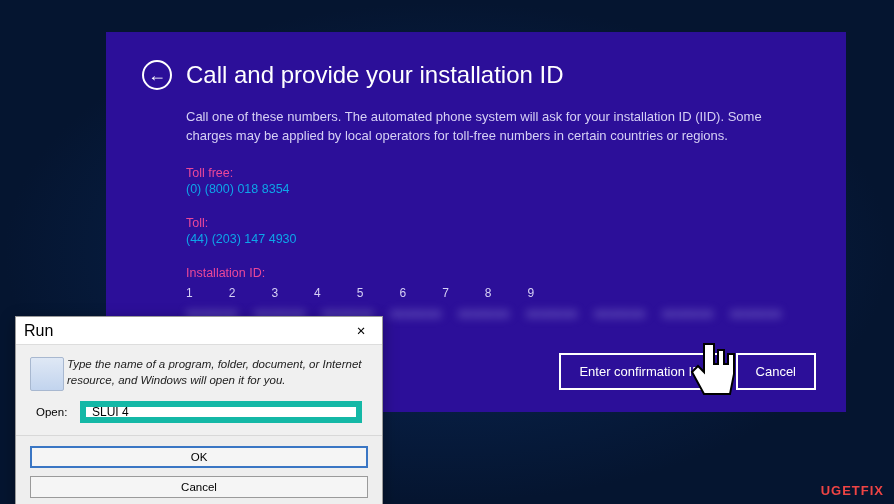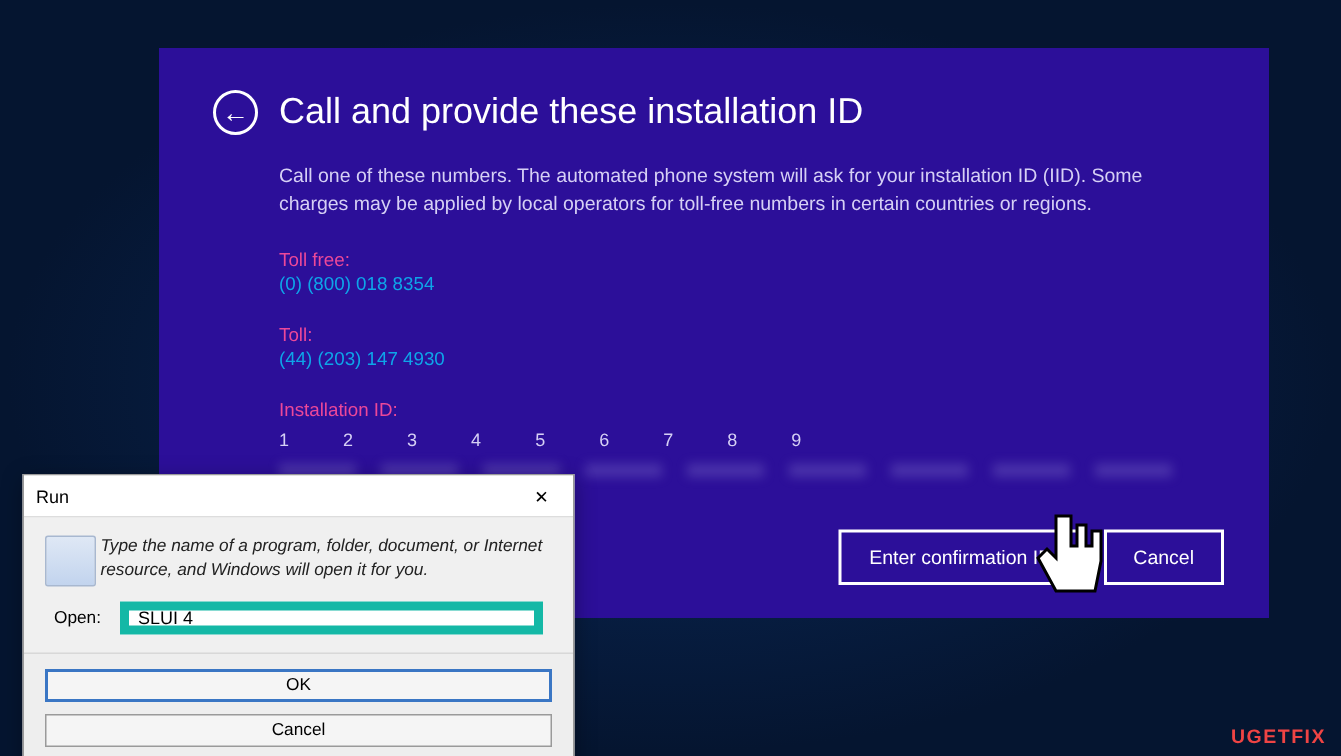--- a/index.html
+++ b/index.html
@@ -117,21 +117,21 @@
     }
     .run-titlebar {
       height: 28px;
       display: flex;
       align-items: center;
       justify-content: space-between;
       padding: 0 8px;
       background: #fff;
       border-bottom: 1px solid #ddd;
     }
-    .run-title { font-size: 12px; }
+    .run-title { font-size: 16px; }
     .run-close {
       width: 26px; height: 20px;
       display: flex; align-items: center; justify-content: center;
       cursor: pointer;
     }
     .run-body { padding: 12px 14px 8px; display: flex; gap: 3px; font-style: italic; }
     .run-icon {
       width: 34px; height: 34px;
       background: linear-gradient(#dfe8f5,#c2d4ee);
       border: 1px solid #a8b8d0;
@@ -185,21 +185,21 @@
     }
   </style>
 </head>
 <body>
 
 <div class="activation-window">
   <div class="header-row">
     <div class="back-circle">
       <span>←</span>
     </div>
-    <div class="page-title">Call and provide these installation ID</div>
+    <div class="page-title">Call and provide your installation ID</div>
   </div>
   <div class="body-text">Call one of these numbers. The automated phone system will ask for your installation ID (IID). Some charges may be applied by local operators for toll-free numbers in certain countries or regions.</div>
 
   <div class="section-label">Toll free:</div>
   <div class="section-value">(0) (800) 018 8354</div>
 
   <div class="section-label">Toll:</div>
   <div class="section-value">(44) (203) 147 4930</div>
 
   <div class="section-label">Installation ID:</div>

